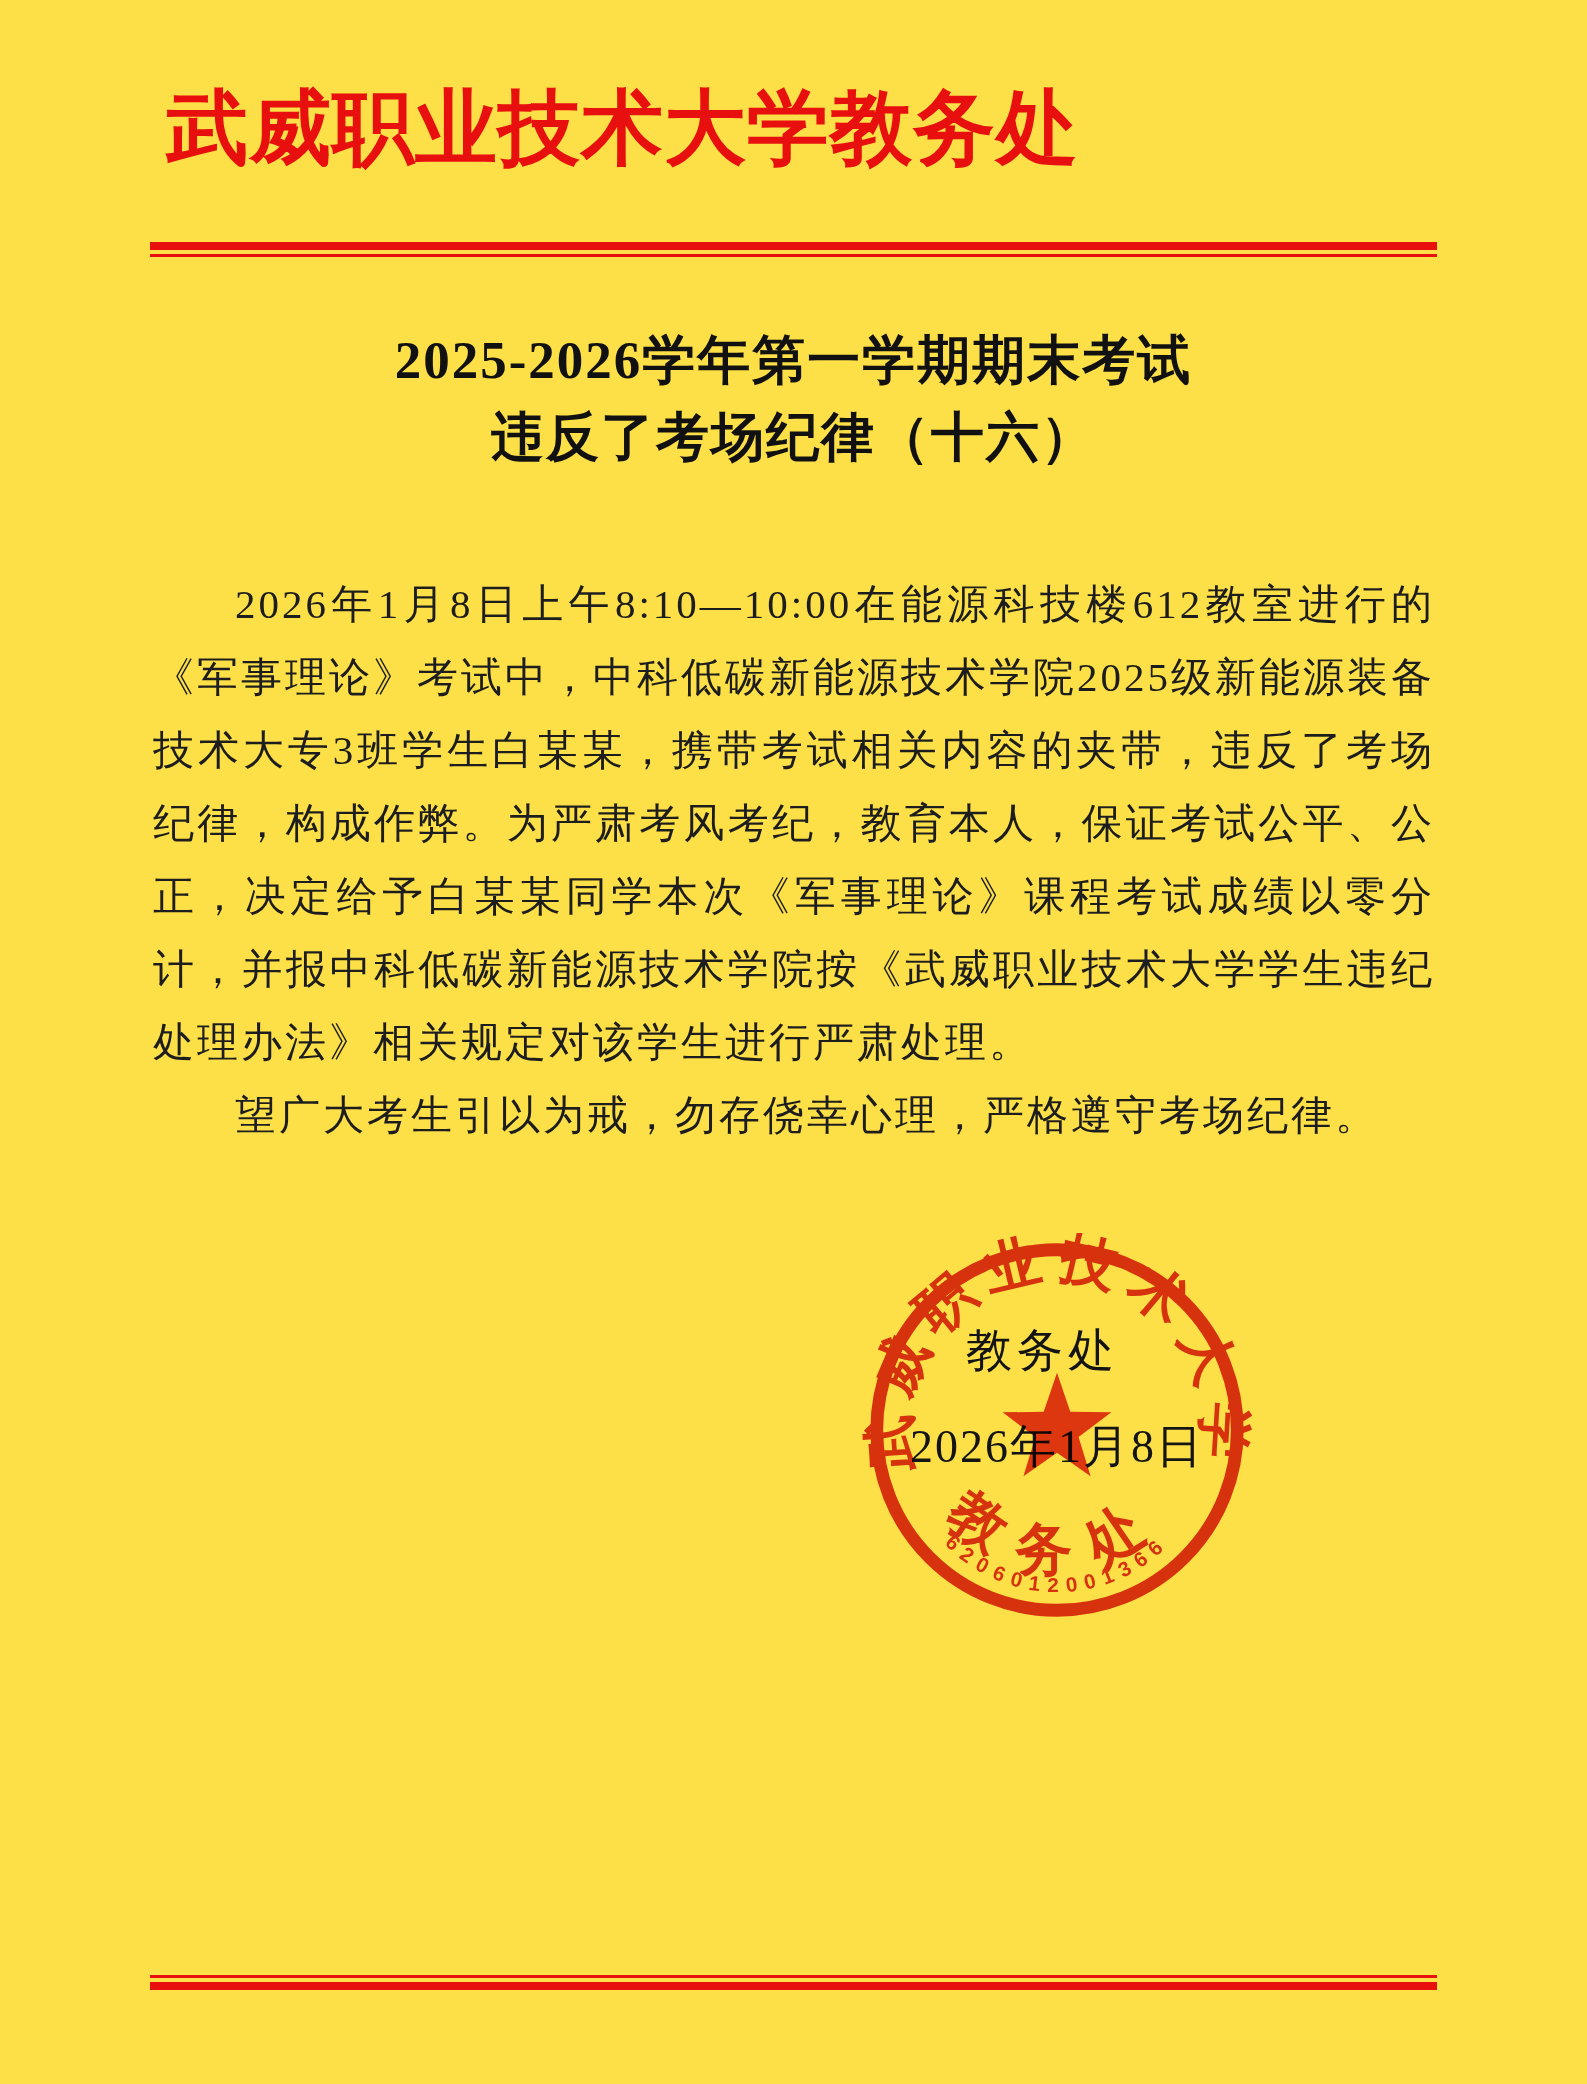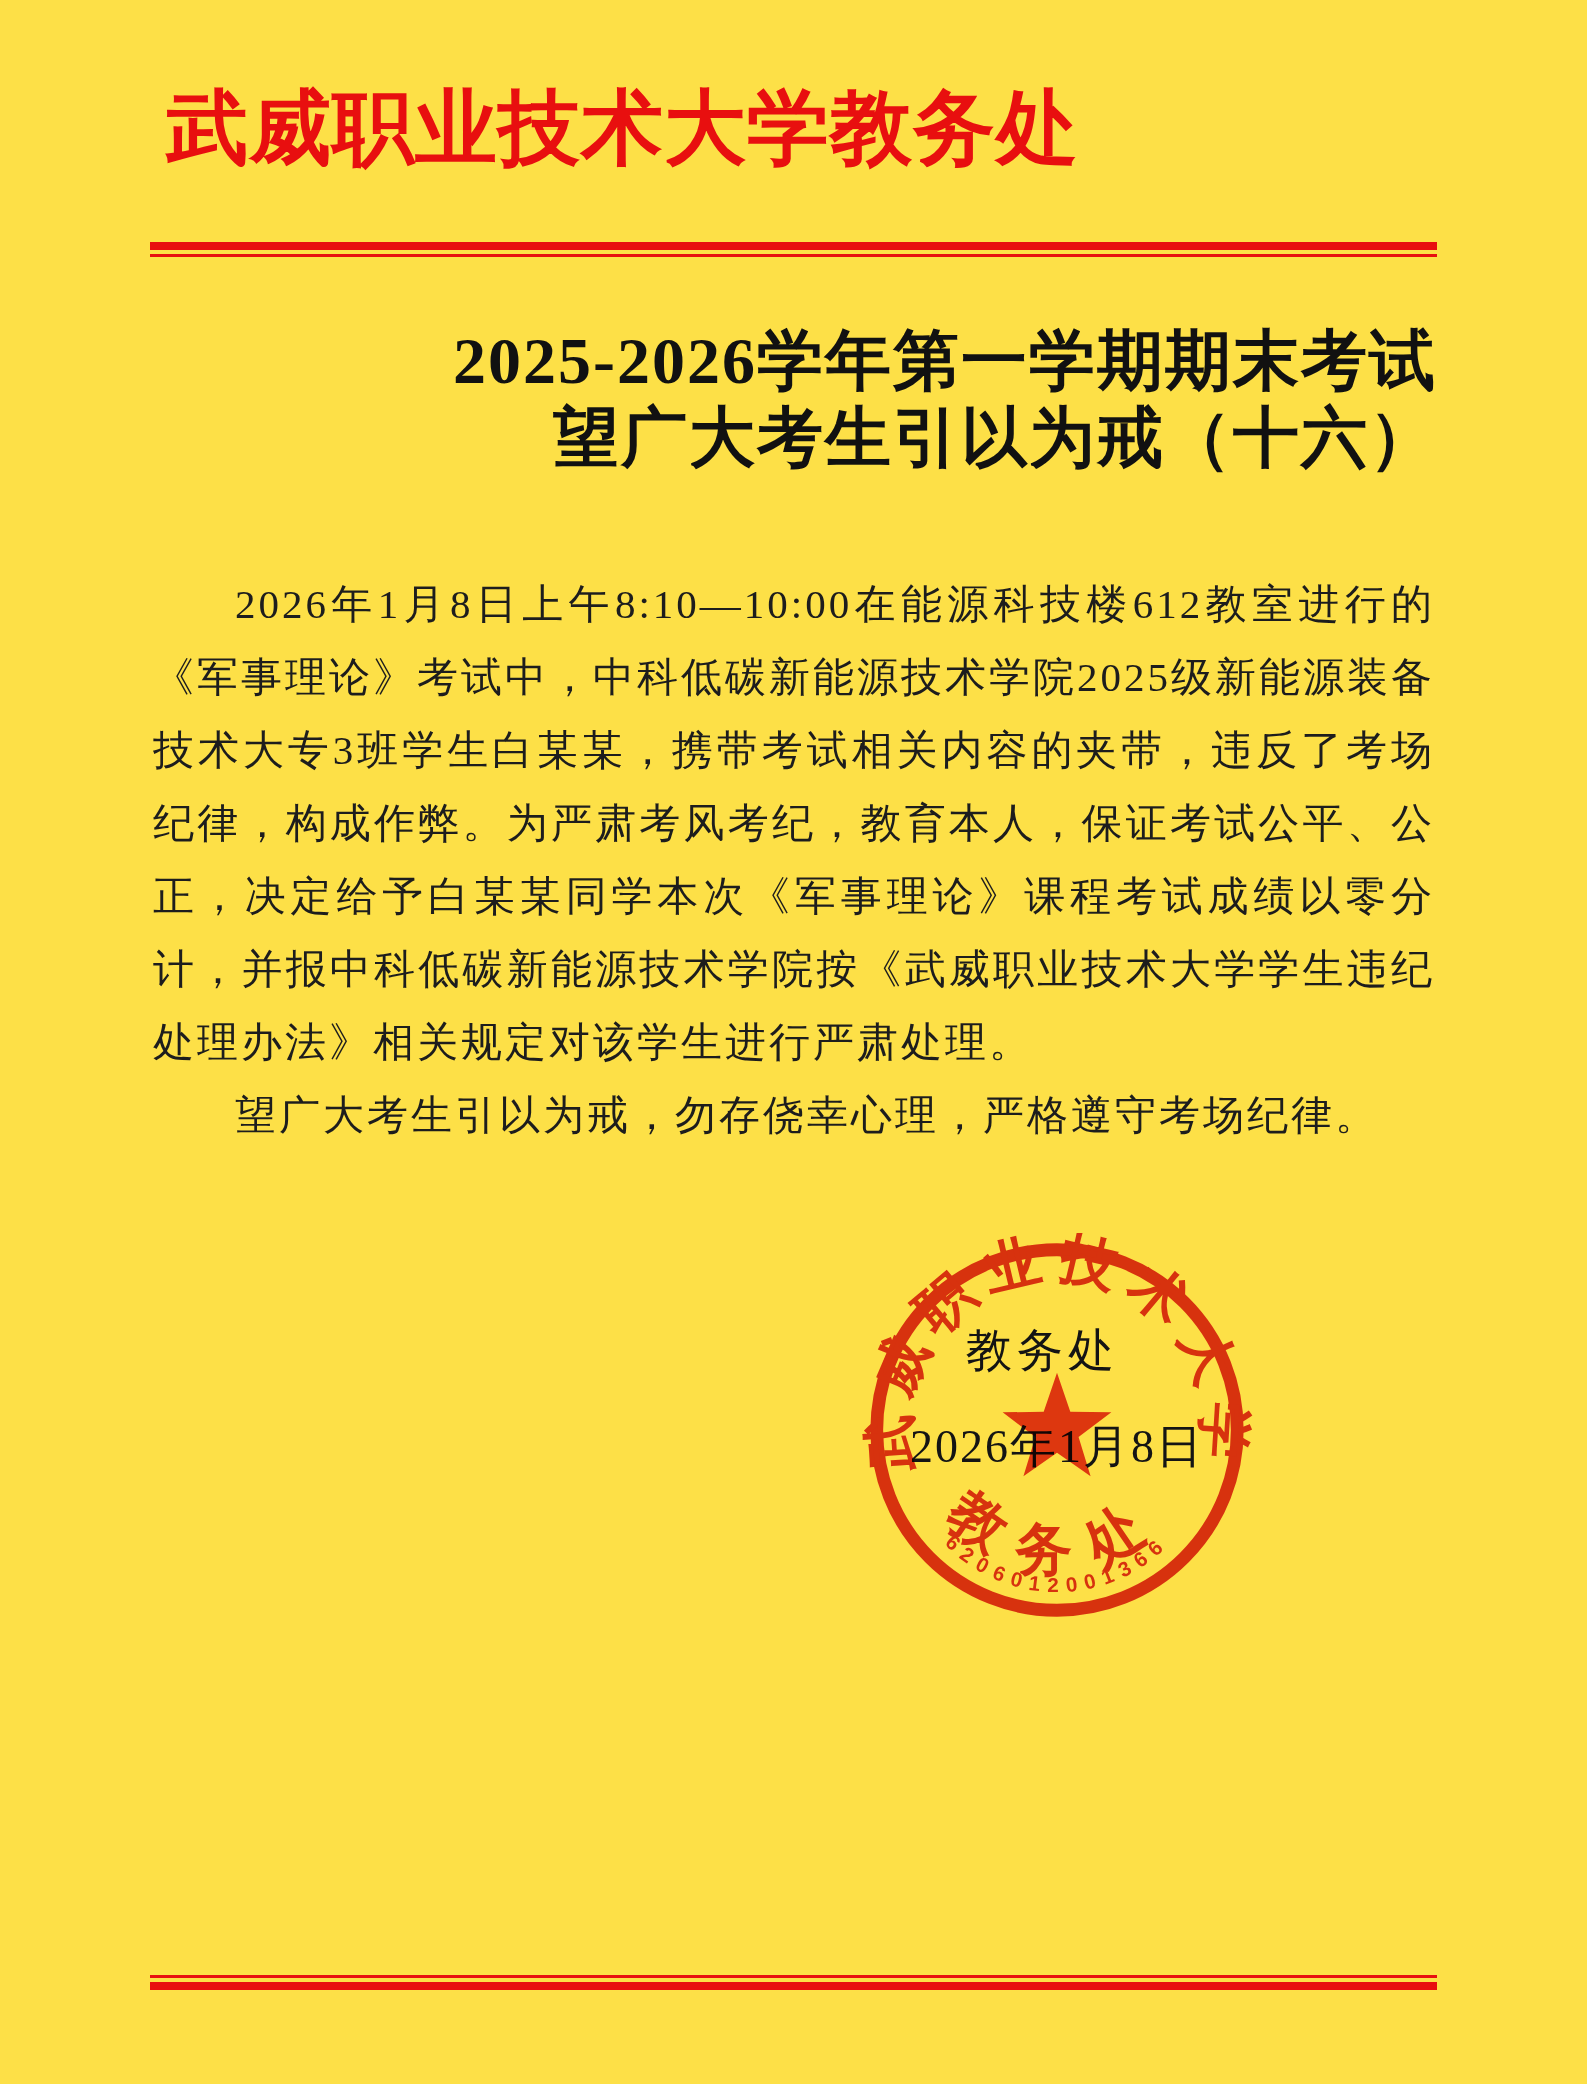--- a/index.html
+++ b/index.html
@@ -45,24 +45,24 @@
   .rule-thick { height: 8px; }
   .rule-thin  { height: 3px; }
   .rule-gap   { height: 4px; background: transparent; }
 
   
   .notice-title {
     position: absolute;
     left: 150px;
     top: 322px;
     width: 1287px;
-    text-align: right;
+    text-align: center;
     color: #111111;
     font-weight: bold;
-    font-size: 66px;
+    font-size: 53px;
     line-height: 77px;
     letter-spacing: 2px;
   }
 
   
   .body-text {
     position: absolute;
     left: 153px;
     top: 568px;
     width: 1282px;
@@ -139,21 +139,21 @@
   <div class="letterhead">武威职业技术大学教务处</div>
 
   <div class="rules rules-top">
     <div class="rule rule-thick"></div>
     <div class="rule-gap"></div>
     <div class="rule rule-thin"></div>
   </div>
 
   <div class="notice-title">
     <div>2025-2026学年第一学期期末考试</div>
-    <div>望广大考生引以为戒（十六）</div>
+    <div>违反了考场纪律（十六）</div>
   </div>
 
   <div class="body-text">
     <p>2026年1月8日上午8:10—10:00在能源科技楼612教室进行的《军事理论》考试中，中科低碳新能源技术学院2025级新能源装备技术大专3班学生白某某，携带考试相关内容的夹带，违反了考场纪律，构成作弊。为严肃考风考纪，教育本人，保证考试公平、公正，决定给予白某某同学本次《军事理论》课程考试成绩以零分计，并报中科低碳新能源技术学院按《武威职业技术大学学生违纪处理办法》相关规定对该学生进行严肃处理。</p>
     <p>望广大考生引以为戒，勿存侥幸心理，严格遵守考场纪律。</p>
   </div>
 
   <div class="sig-dept">教务处</div>
   <div class="sig-date">2026年1月8日</div>
 

